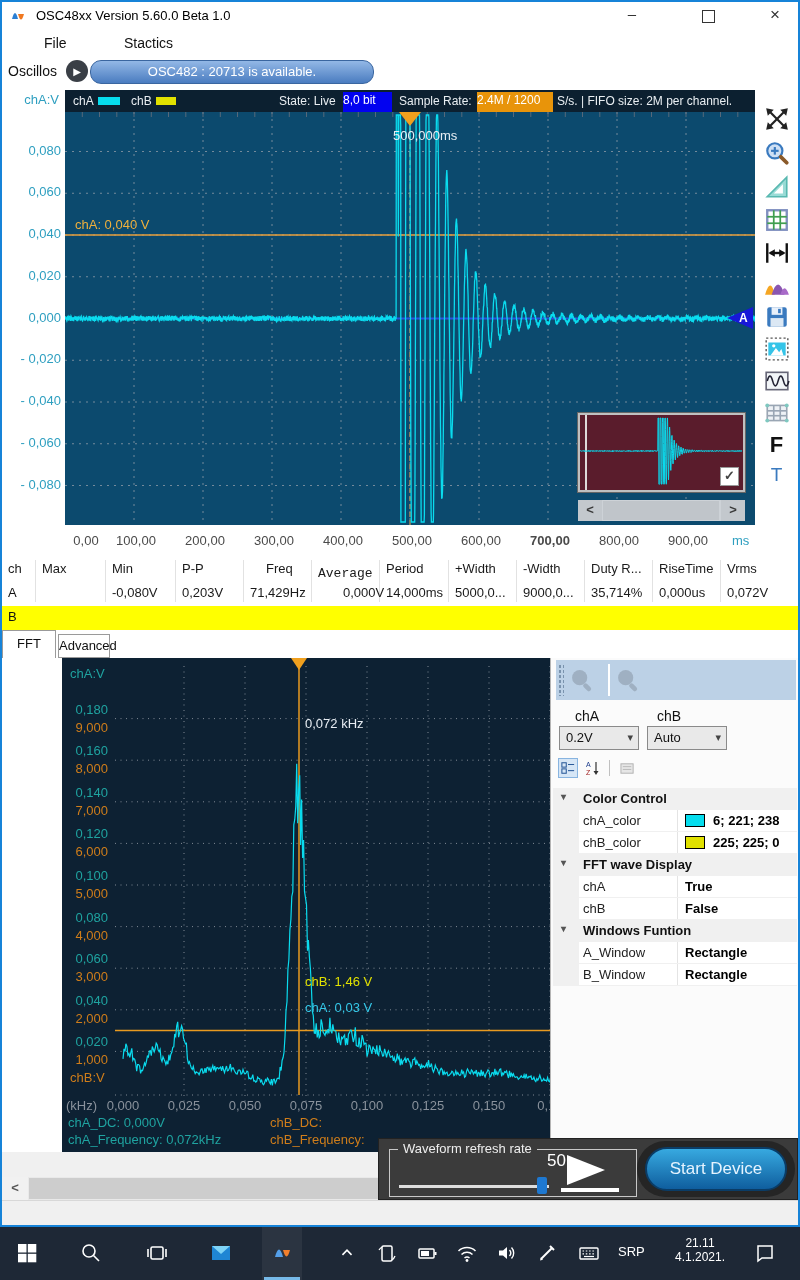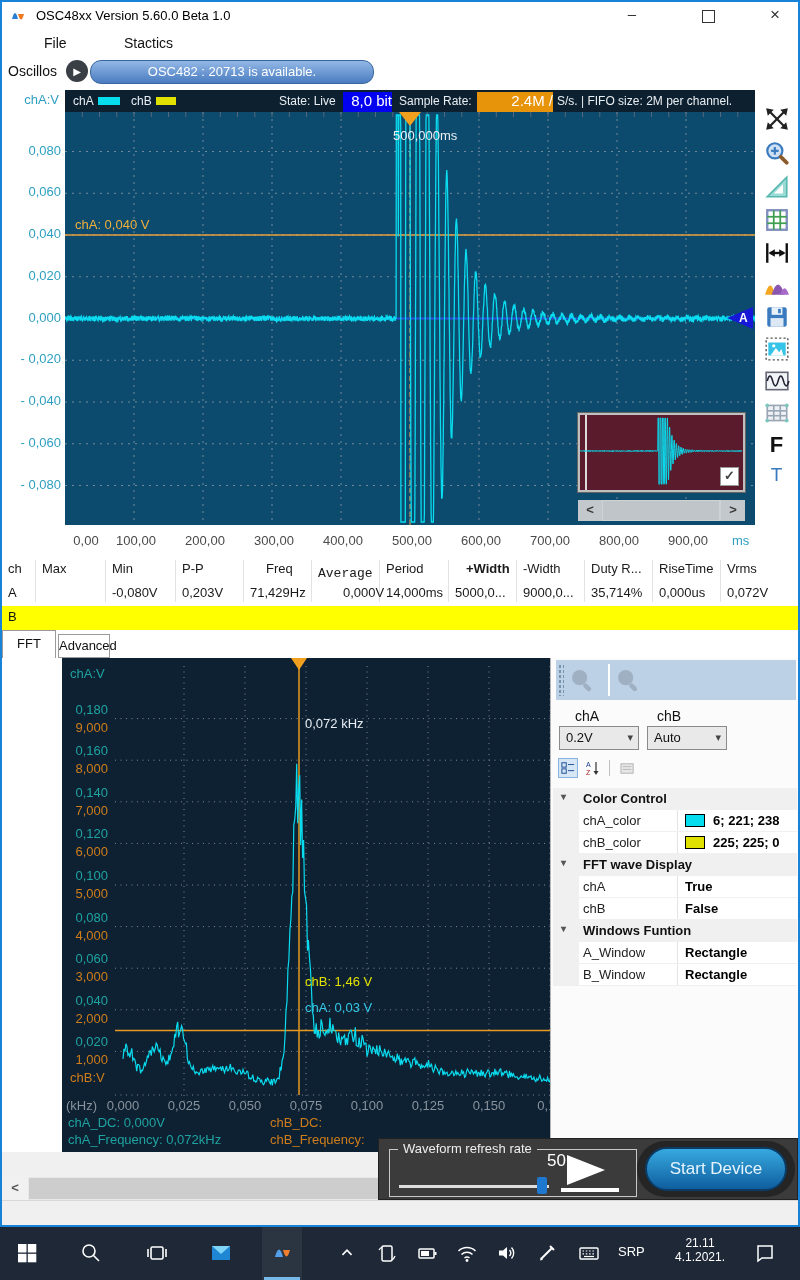--- a/index.html
+++ b/index.html
@@ -4,21 +4,21 @@
 <style>
   html,body{margin:0;padding:0}
   body{width:800px;height:1280px;position:relative;overflow:hidden;background:#000;
        font-family:"Liberation Sans",sans-serif;font-size:13px;color:#111;}
   .abs{position:absolute}
   .edge{position:absolute;background:#1683d8;z-index:50}
   .white{background:#fff}
   .ytick{position:absolute;right:4px;width:55px;text-align:right;color:#2e9fc0;font-size:13px}
   .xtick{position:absolute;width:56px;text-align:center;color:#4a4a4a;font-size:13px}
   .hdr-txt{position:absolute;color:#e9eef2;font-size:12px;top:4px;white-space:nowrap}
-  .badge{position:absolute;top:2px;height:25px;color:#fff;font-size:15px;text-align:right;line-height:17px}
+  .badge{position:absolute;top:2px;height:25px;color:#fff;font-size:12px;text-align:left;line-height:17px}
   .mcell{position:absolute;font-size:13px;color:#1a1a1a;white-space:nowrap}
   .fftlab-t{position:absolute;width:46px;text-align:right;color:#1fa3a0;font-size:13px}
   .fftlab-o{position:absolute;width:46px;text-align:right;color:#cf7d1a;font-size:13px}
   .fxtick{position:absolute;width:48px;text-align:center;color:#8a929c;font-size:13px}
   .tbicon{position:absolute;left:50%;transform:translateX(-50%);width:30px;height:30px;
           display:flex;align-items:center;justify-content:center}
   .combo{position:absolute;width:80px;height:24px;background:#e9e9e9;border:1px solid #8a8a8a;box-sizing:border-box}
   .combo .val{position:absolute;left:6px;top:3px;font-size:13px;color:#111}
   .combo .arr{position:absolute;right:5px;top:4px;color:#444;font-size:11px}
   .pgrow{position:relative;height:21px;border-bottom:1px solid #f0f0f0;background:#fff}
@@ -292,36 +292,36 @@
 
 <div class="abs white" style="left:2px;top:530px;width:796px;height:26px">
   <div id="scope-xticks">
       <div class="xtick" style="left: 56px; top: 3px;">0,00</div>
       <div class="xtick" style="left: 106px; top: 3px;">100,00</div>
       <div class="xtick" style="left: 175px; top: 3px;">200,00</div>
       <div class="xtick" style="left: 244px; top: 3px;">300,00</div>
       <div class="xtick" style="left: 313px; top: 3px;">400,00</div>
       <div class="xtick" style="left: 382px; top: 3px;">500,00</div>
       <div class="xtick" style="left: 451px; top: 3px;">600,00</div>
-      <div class="xtick" style="left: 520px; top: 3px;">700,00</div>
+      <div class="xtick" style="left: 520px; top: 3px; font-weight: bold;">700,00</div>
       <div class="xtick" style="left: 589px; top: 3px;">800,00</div>
       <div class="xtick" style="left: 658px; top: 3px;">900,00</div>
     </div>
   <div class="abs" style="left:730px;top:3px;color:#2e9fc0;font-size:13px">ms</div>
 </div>
 
 <div class="abs white" style="left:2px;top:556px;width:796px;height:74px" id="meas">
     <div class=" mcell" style="position: absolute; left: 6px; top: 5px;">ch</div>
     <div class=" mcell" style="position: absolute; left: 40px; top: 5px;">Max</div>
     <div class=" mcell" style="position: absolute; left: 110px; top: 5px;">Min</div>
     <div class=" mcell" style="position: absolute; left: 180px; top: 5px;">P-P</div>
     <div class=" mcell" style="position: absolute; left: 248px; top: 5px; margin-left: 16px;">Freq</div>
     <div class=" mcell" style="position: absolute; left: 316px; top: 10px; font-family: Liberation Mono, monospace;">Average</div>
     <div class=" mcell" style="position: absolute; left: 384px; top: 5px;">Period</div>
-    <div class=" mcell" style="position: absolute; left: 464px; top: 5px; font-weight: bold;">+Width</div>
+    <div class=" mcell" style="position: absolute; left: 453px; top: 5px;">+Width</div>
     <div class=" mcell" style="position: absolute; left: 521px; top: 5px;">-Width</div>
     <div class=" mcell" style="position: absolute; left: 589px; top: 5px;">Duty R...</div>
     <div class=" mcell" style="position: absolute; left: 657px; top: 5px;">RiseTime</div>
     <div class=" mcell" style="position: absolute; left: 725px; top: 5px;">Vrms</div>
     <div style="position: absolute; left: 33px; top: 4px; height: 42px; border-left: 1px solid rgb(226, 226, 226);"></div>
     <div style="position: absolute; left: 103px; top: 4px; height: 42px; border-left: 1px solid rgb(226, 226, 226);"></div>
     <div style="position: absolute; left: 173px; top: 4px; height: 42px; border-left: 1px solid rgb(226, 226, 226);"></div>
     <div style="position: absolute; left: 241px; top: 4px; height: 42px; border-left: 1px solid rgb(226, 226, 226);"></div>
     <div style="position: absolute; left: 309px; top: 4px; height: 42px; border-left: 1px solid rgb(226, 226, 226);"></div>
     <div style="position: absolute; left: 377px; top: 4px; height: 42px; border-left: 1px solid rgb(226, 226, 226);"></div>

